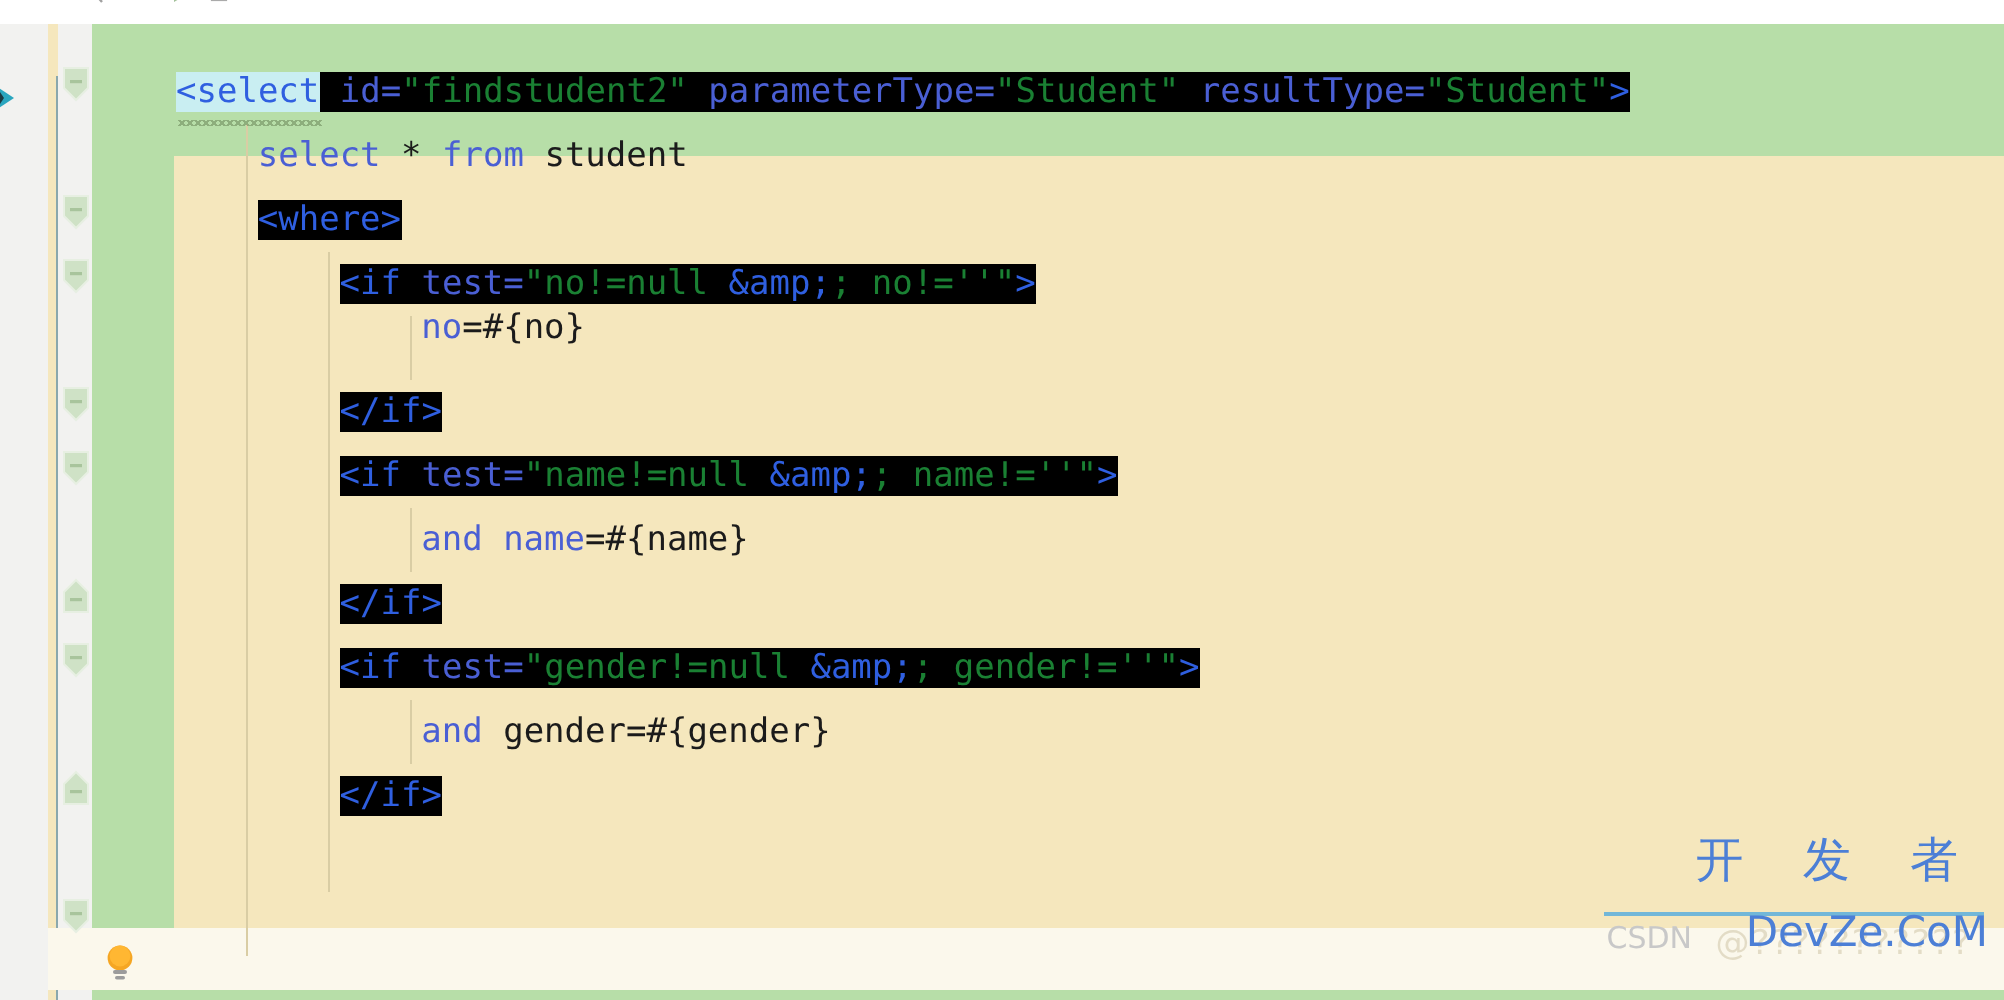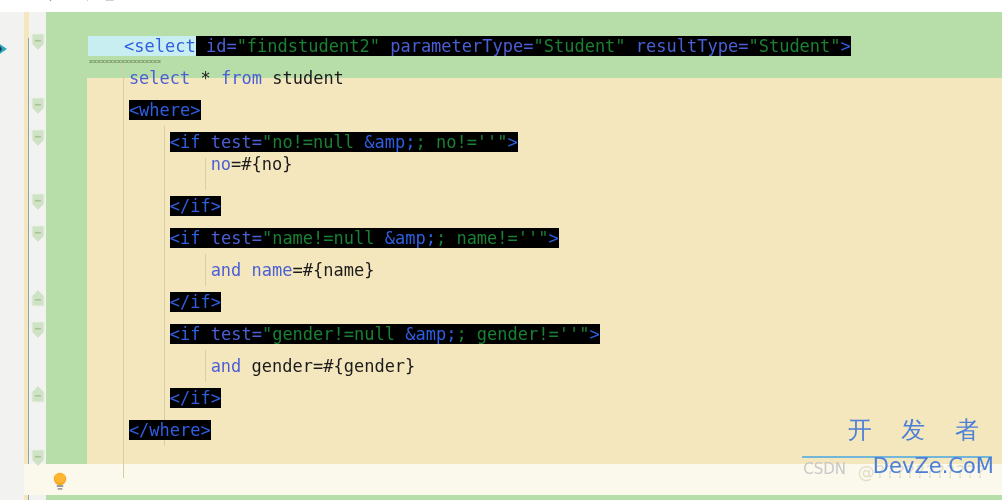--- a/index.html
+++ b/index.html
@@ -109,21 +109,21 @@
   
   .t-tag    { color: #2f5fe0; }
   .t-attr   { color: #4a5fd4; }          
   .t-val    { color: #1a8033; }          
   .t-ent    { color: #2f5fe0; }          
   .t-kw     { color: #4a5fd4; }          
   .t-plain  { color: #1b1b1b; }
 
   
   .hl-green { background: #000000; }
-  .hl-cyan  { background: #c9eef2; padding-left: 36px; }
+  .hl-cyan  { background: #c9eef2; }
 
   
   .bulb {
     position: absolute; left: 50px; top: 458px; width: 20px; height: 22px;
   }
 
   
   .watermark {
     position: absolute; right: 6px; bottom: 8px; width: 230px; height: 78px;
     pointer-events: none;
@@ -288,21 +288,20 @@
         <div class="line" style="top: 50px; left: 128.88px;"><span class="seg t-kw">select</span><span class="seg t-plain"> * </span><span class="seg t-kw">from</span><span class="seg t-plain"> student</span></div>
         <div class="line" style="top: 114px; left: 169.76px;"><span class="seg t-tag hl-green">&lt;if</span><span class="seg t-plain hl-green"> </span><span class="seg t-attr hl-green">test=</span><span class="seg t-val hl-green">"no!=null </span><span class="seg t-ent hl-green">&amp;amp;</span><span class="seg t-val hl-green">; no!=''"</span><span class="seg t-tag hl-green">&gt;</span></div>
         <div class="line" style="top: 136px; left: 210.64px;"><span class="seg t-kw">no</span><span class="seg t-plain">=#{no}</span></div>
         <div class="line" style="top: 178px; left: 169.76px;"><span class="seg t-tag hl-green">&lt;/if&gt;</span></div>
         <div class="line" style="top: 210px; left: 169.76px;"><span class="seg t-tag hl-green">&lt;if</span><span class="seg t-plain hl-green"> </span><span class="seg t-attr hl-green">test=</span><span class="seg t-val hl-green">"name!=null </span><span class="seg t-ent hl-green">&amp;amp;</span><span class="seg t-val hl-green">; name!=''"</span><span class="seg t-tag hl-green">&gt;</span></div>
         <div class="line" style="top: 242px; left: 210.64px;"><span class="seg t-kw">and name</span><span class="seg t-plain">=#{name}</span></div>
         <div class="line" style="top: 274px; left: 169.76px;"><span class="seg t-tag hl-green">&lt;/if&gt;</span></div>
         <div class="line" style="top: 306px; left: 169.76px;"><span class="seg t-tag hl-green">&lt;if</span><span class="seg t-plain hl-green"> </span><span class="seg t-attr hl-green">test=</span><span class="seg t-val hl-green">"gender!=null </span><span class="seg t-ent hl-green">&amp;amp;</span><span class="seg t-val hl-green">; gender!=''"</span><span class="seg t-tag hl-green">&gt;</span></div>
         <div class="line" style="top: 338px; left: 210.64px;"><span class="seg t-kw">and</span><span class="seg t-plain"> gender=#{gender}</span></div>
         <div class="line" style="top: 370px; left: 169.76px;"><span class="seg t-tag hl-green">&lt;/if&gt;</span></div>
-        <div class="line" style="top: 402px; left: 128.88px;"><span class="seg t-tag hl-green">&lt;/where&gt;</span></div>
       </div>
 
     <div class="watermark">
       <span class="wm-ghost">@???????????</span>
       <span class="wm-csdn">CSDN</span>
       <span class="wm-cn">开 发 者</span>
       <div class="wm-rule"></div>
       <span class="wm-en">DevZe.CoM</span>
     </div>
 

